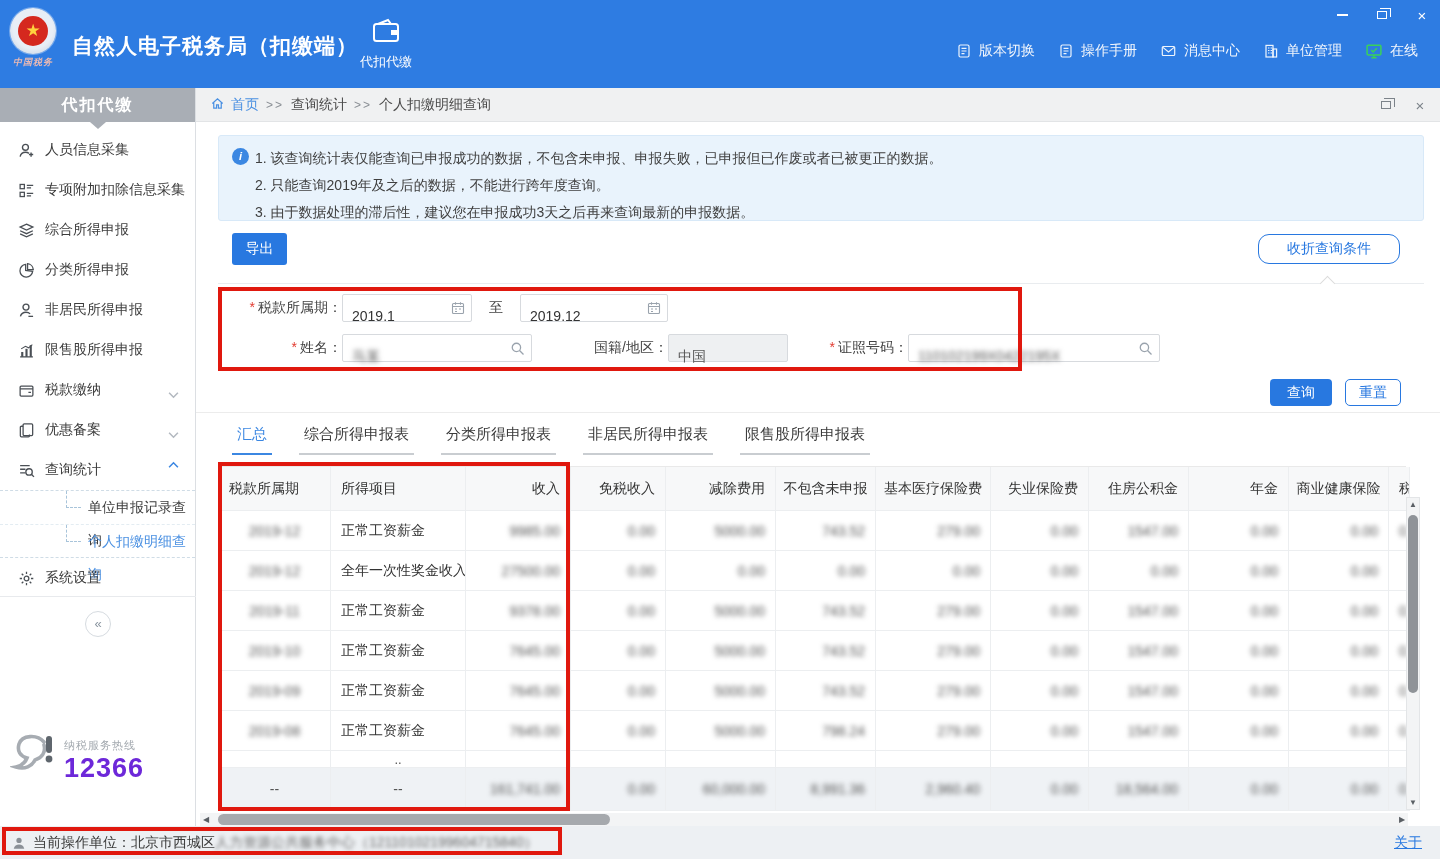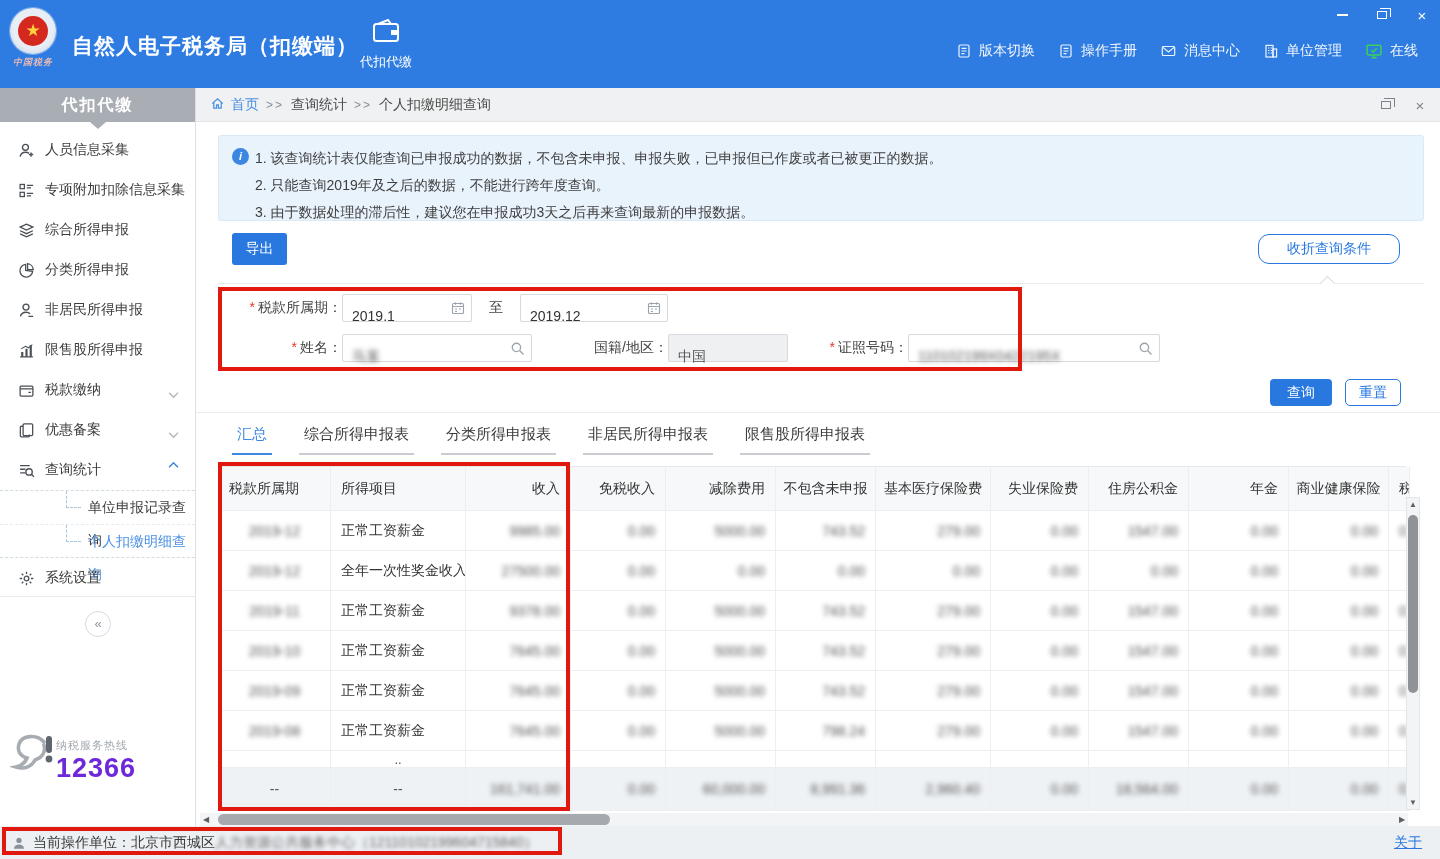--- a/index.html
+++ b/index.html
@@ -37,21 +37,21 @@
   .side-item .s-chev { position:absolute; right:16px; width:11px; height:8px; color:#b3b9c0; }
   .side-item .s-chev.up { color:#3b87e2; transform:rotate(180deg); }
   .side-sub { border-top:1px dashed #cfdce6; border-bottom:1px dashed #cfdce6; }
   .sub-item { position:relative; height:33px; line-height:33px; padding-left:88px; font-size:14px; color:#3c3c3c; cursor:pointer; }
   .sub-item + .sub-item { border-top:1px dashed #e3ecf2; }
   .sub-item .tree { position:absolute; left:66px; top:0; width:15px; height:17px; border-left:1px dashed #a8c4da; border-bottom:1px dashed #a8c4da; }
   .sub-item.last .tree { height:17px; }
   .sub-item.active { color:#4a90e2; }
   .collapse-btn { position:absolute; left:0; top:508px; width:196px; border-top:1px solid #e8eaed; padding-top:14px; text-align:center; }
   .collapse-btn span { display:inline-block; width:26px; height:26px; line-height:23px; border:1px solid #d6dbe0; border-radius:50%; color:#8a95a0; font-size:13px; cursor:pointer; background:#fff; }
-  .hotline { position:absolute; left:10px; bottom:38px; display:flex; align-items:center; }
+  .hotline { position:absolute; left:10px; bottom:38px; display:flex; align-items:center; gap:8px; }
   .hotline .hl-text .hl-cap { font-size:11px; color:#a3a9af; letter-spacing:1px; }
   .hotline .hl-text .hl-num { font-size:27px; font-weight:bold; color:#6d28d9; letter-spacing:1px; }
 
   
   .breadcrumb { position:absolute; left:196px; top:88px; width:1244px; height:34px; background:#f0f1f2; border-bottom:1px solid #e2e4e6; display:flex; align-items:center; padding-left:14px; }
   .breadcrumb .crumb-home { color:#4a90e2; margin-left:6px; cursor:pointer; }
   .breadcrumb .sep { color:#8a8f95; margin:0 7px; font-size:12px; letter-spacing:2px; }
   .breadcrumb .crumb { color:#4a4a4a; }
   .bc-controls { position:absolute; right:12px; top:0; height:34px; display:flex; gap:18px; align-items:center; color:#7c838a; }
   .bc-controls .wc-restore i, .bc-controls .wc-restore i::before { border-color:#7c838a; }

